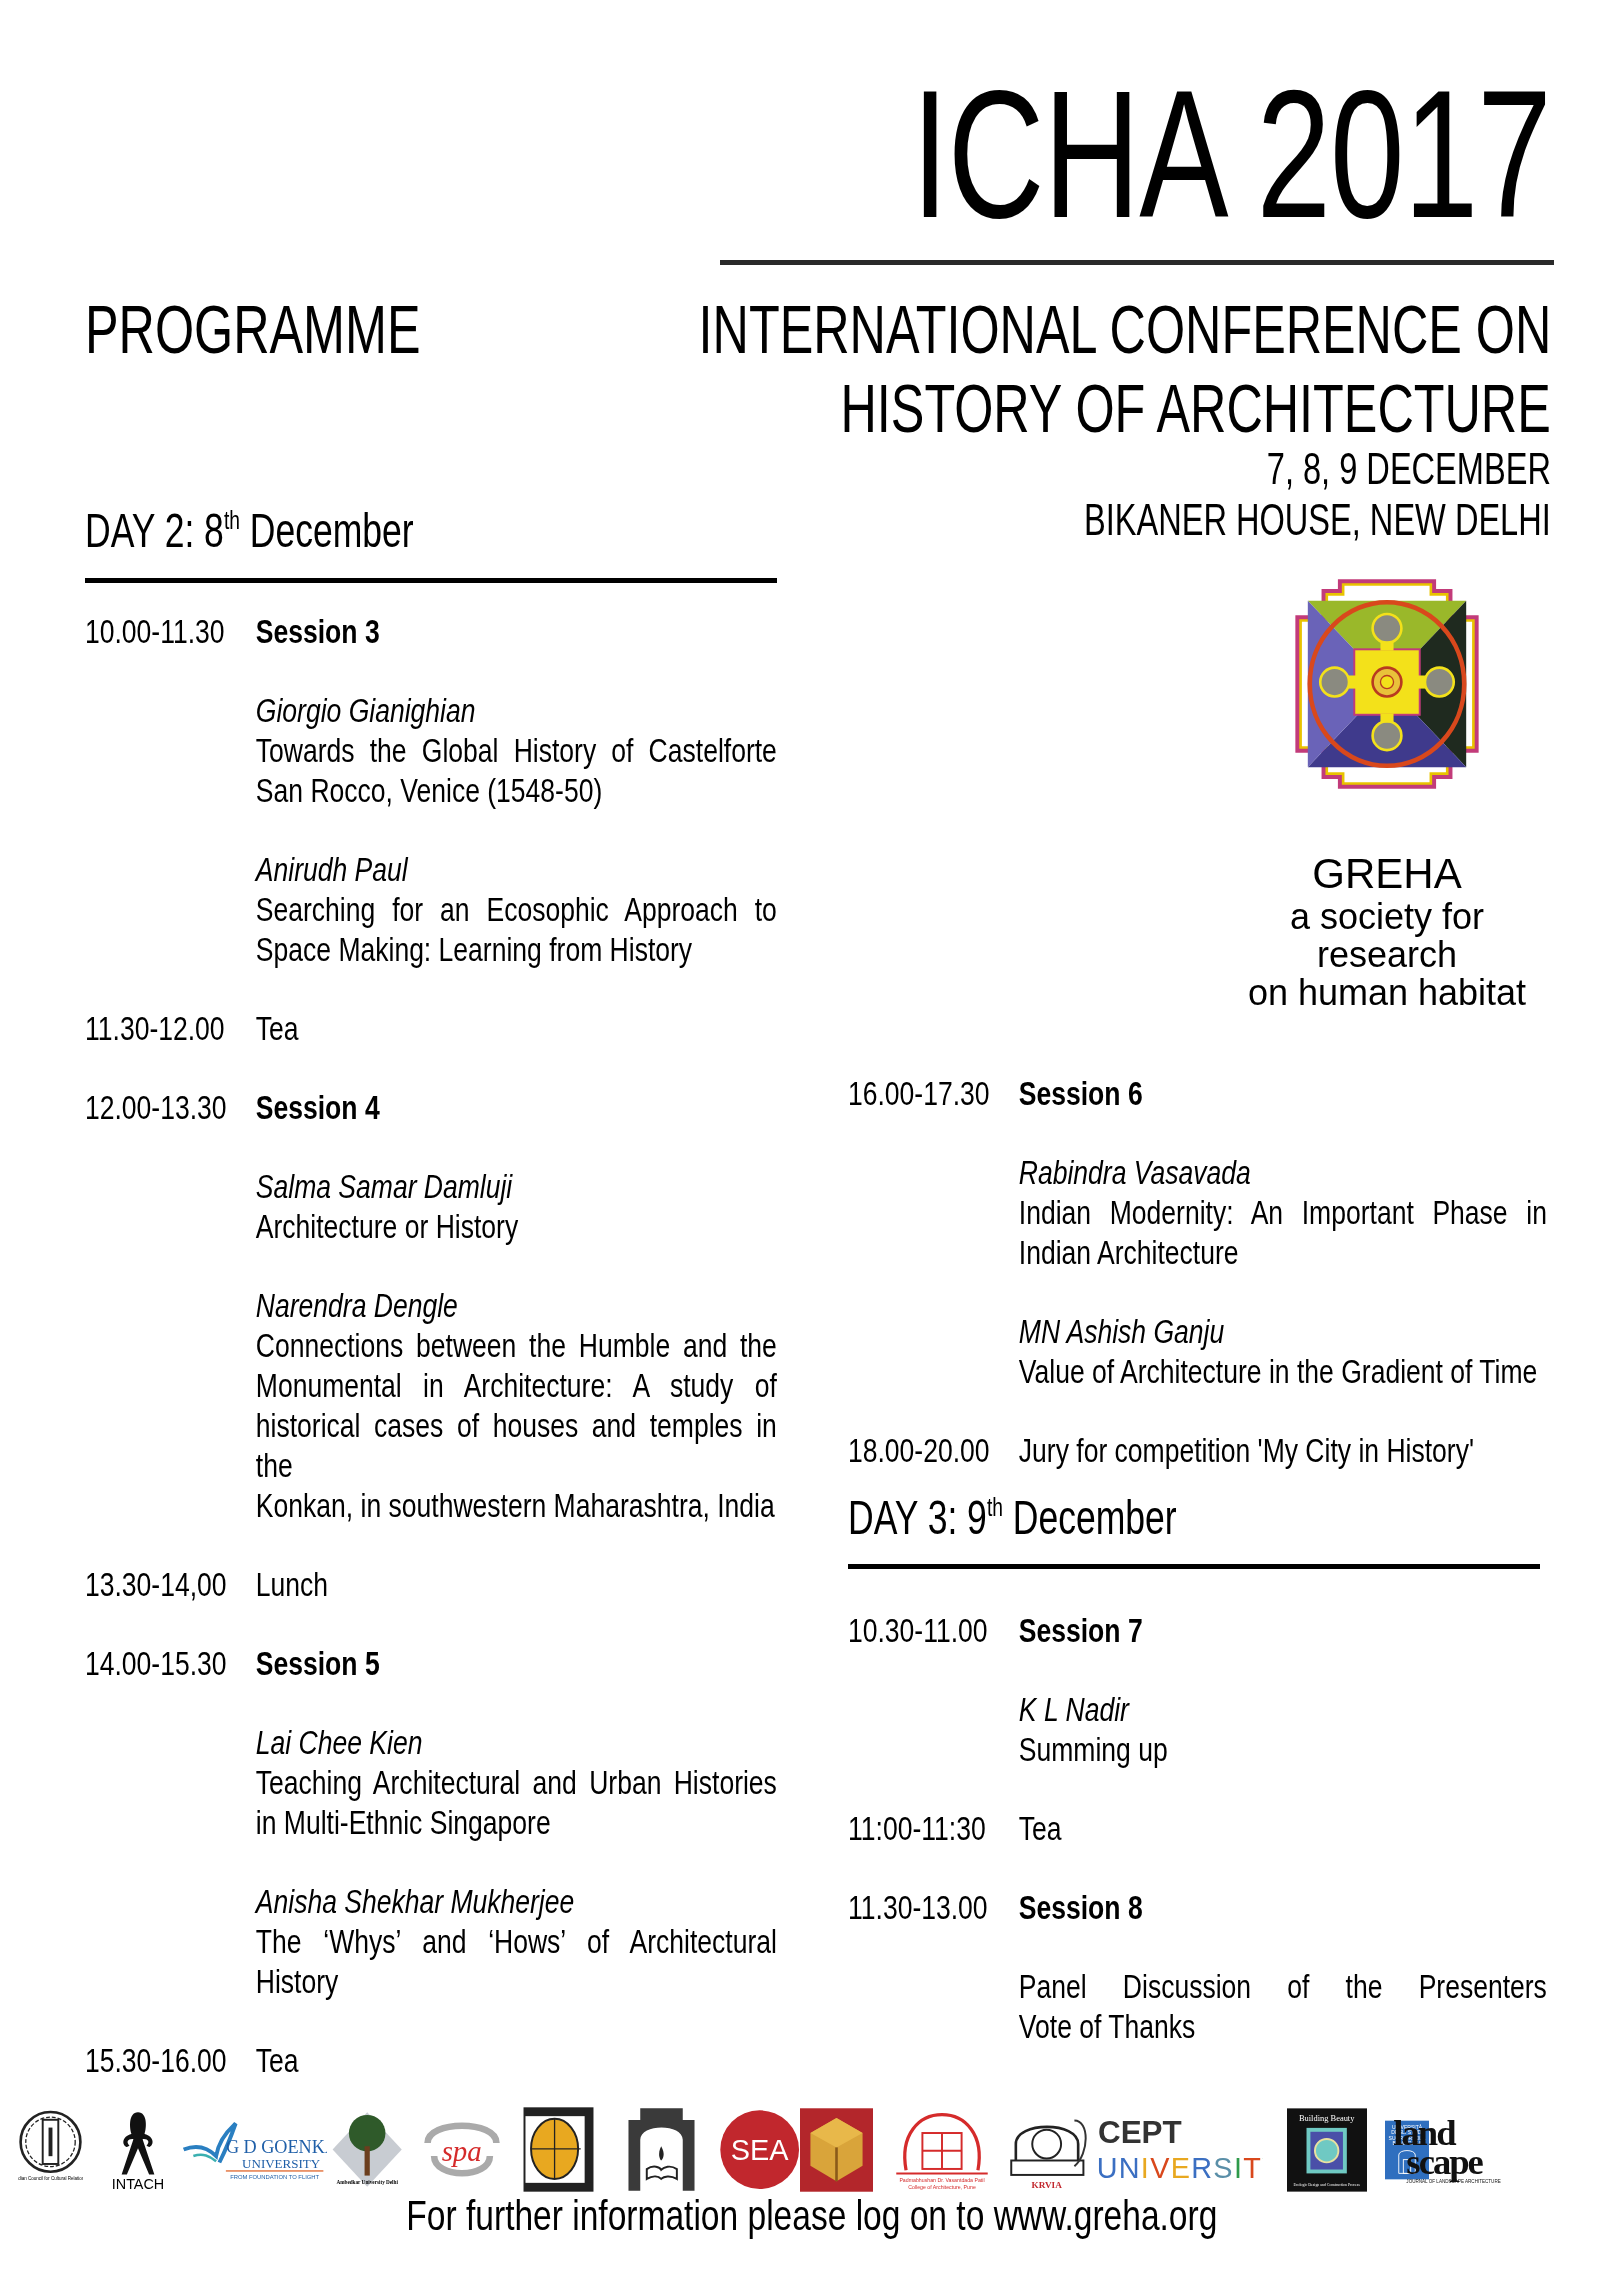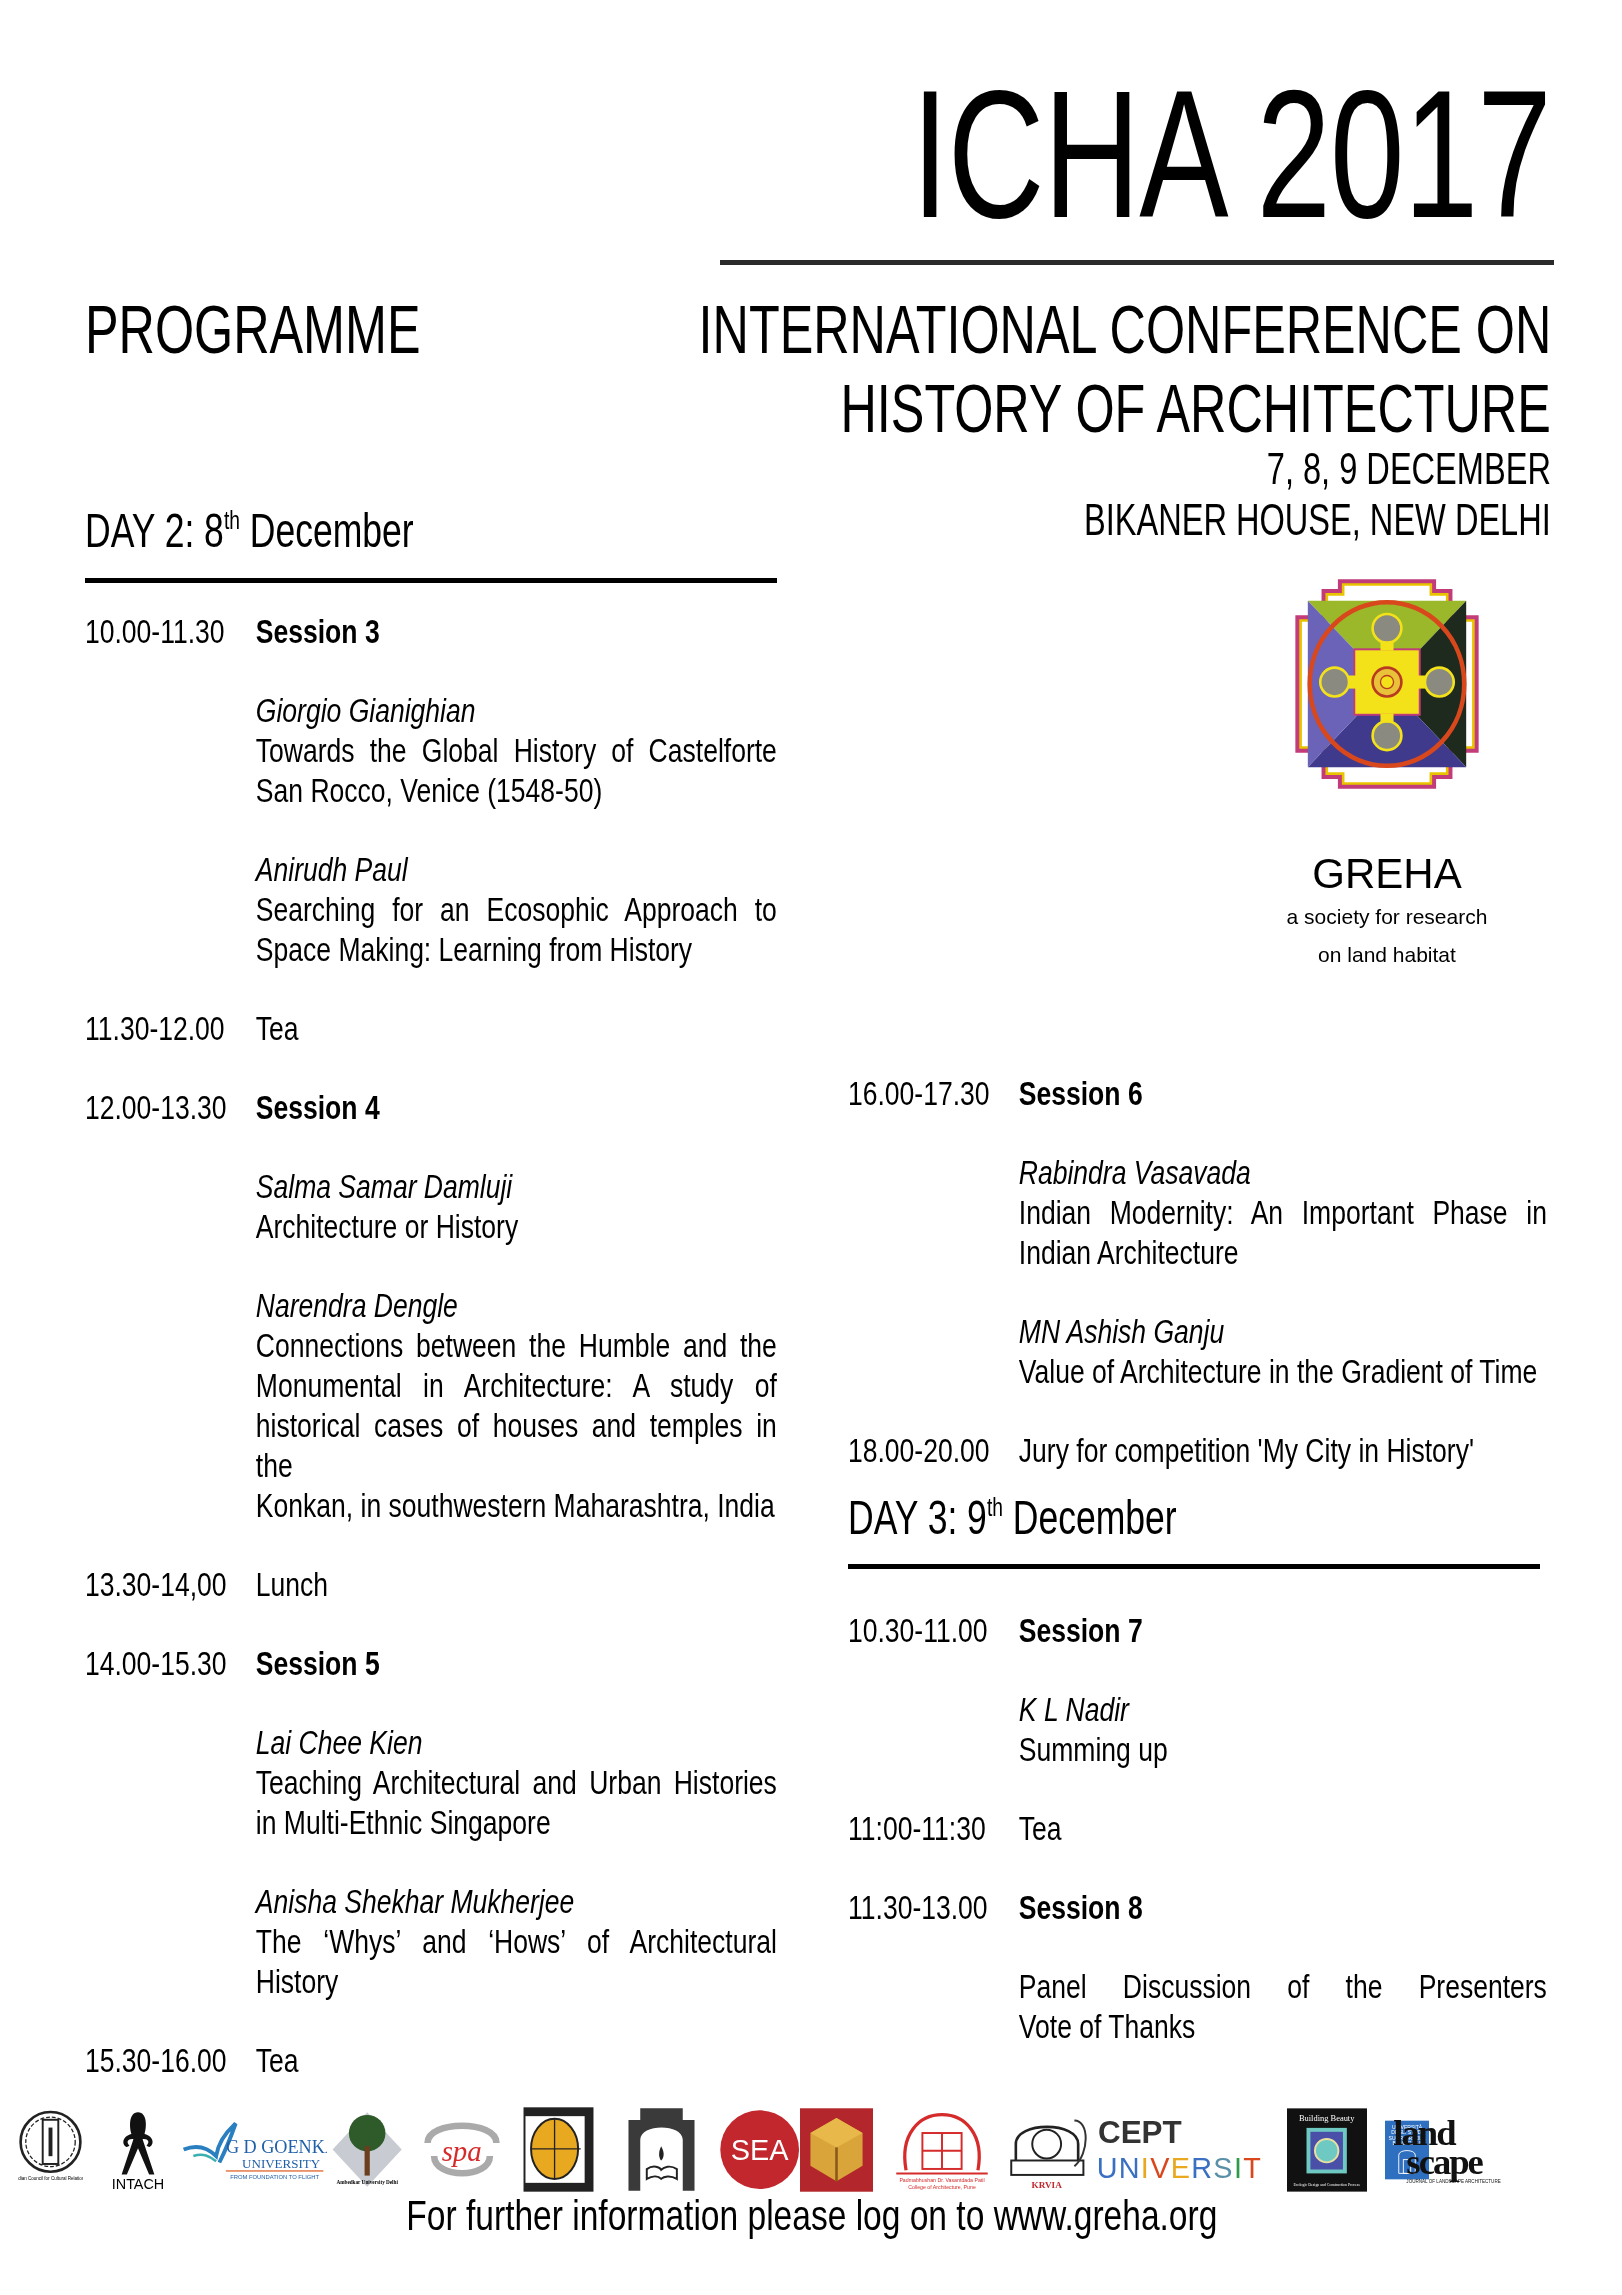--- a/index.html
+++ b/index.html
@@ -33,21 +33,21 @@
   .body .line { text-align:justify; text-align-last:left; }
   .body .j { text-align:justify; text-align-last:justify; }
   .sess { font-weight:700; }
   .speaker { font-style:italic; }
   .gap-s { height:39px; }
   .gap-m { height:39px; }
 
   
   #greha { left:1292px; top:576px; width:190px; height:216px; }
   #greha-name { left:1230px; top:851px; width:314px; text-align:center; font-size:42px; line-height:46px; }
-  #greha-tag { left:1230px; top:898px; width:314px; text-align:center; font-size:21px; line-height:38px; }
+  #greha-tag { left:1230px; top:898px; width:314px; text-align:center; font-size:36px; line-height:38px; }
 
   
   .logo { position:absolute; top:2107px; height:85px; display:flex; align-items:center; justify-content:center; }
   #footer { left:0; width:1623px; top:2196px; text-align:center; font-size:43px; line-height:39px; }
 </style>
 </head>
 <body>
 
 <div class="abs cond-r" id="title">ICHA 2017</div>
 <div class="abs" id="title-rule"></div>
@@ -86,21 +86,21 @@
   <circle cx="225" cy="162" r="22" fill="#8a8a80" stroke="#f3e11a" stroke-width="4"></circle>
   <circle cx="145" cy="244" r="22" fill="#8a8a80" stroke="#f3e11a" stroke-width="4"></circle>
   <rect x="135" y="100" width="20" height="14" fill="#f3e11a"></rect>
   <rect x="86" y="152" width="12" height="20" fill="#f3e11a"></rect>
   <rect x="192" y="152" width="12" height="20" fill="#f3e11a"></rect>
   <rect x="135" y="210" width="20" height="14" fill="#f3e11a"></rect>
 </svg>
 <div class="abs" id="greha-name">GREHA</div>
 <div class="abs" id="greha-tag">
   <div>a society for research</div>
-  <div>on land habitat</div>
+  <div>on human habitat</div>
 </div>
 
 <div class="col" id="col-left" style="left:85px; top:611px; width:887px;">
     <div class="row">
       <div class="time">10.00-11.30</div>
       <div class="body">
         <div class="sess">Session 3</div>
         <div class="gap-s"></div>
         <div class="speaker">Giorgio Gianighian</div>
         <div class="j">Towards the Global History of Castelforte</div>

